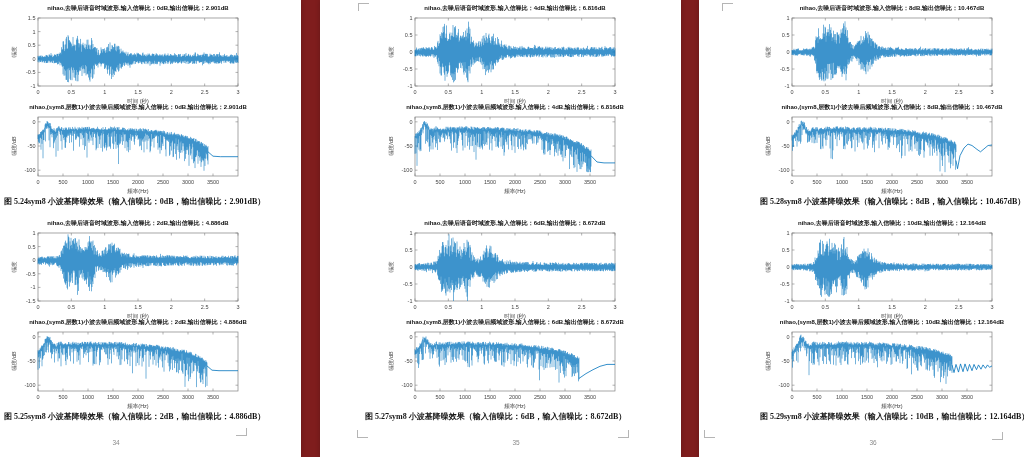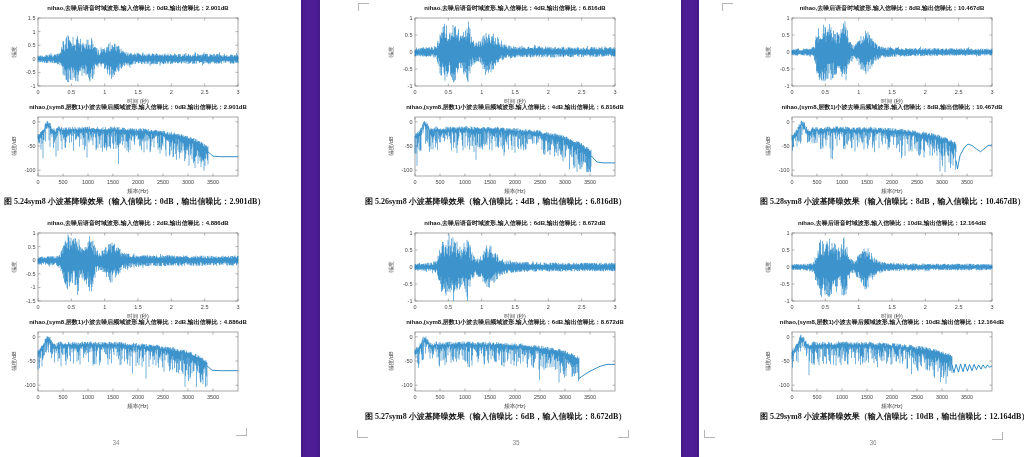--- a/index.html
+++ b/index.html
@@ -1,17 +1,17 @@
 <!DOCTYPE html>
 <html><head>
 <meta charset="utf-8">
 <style>
   html,body{margin:0;padding:0;background:#e7e7e7;}
   #canvas{position:relative;width:1024px;height:457px;overflow:hidden;
-          background:#4c1d95;font-family:"Liberation Sans",sans-serif;}
+          background:#7f1d1d;font-family:"Liberation Sans",sans-serif;}
   .page{position:absolute;top:0;height:457px;background:#fff;
         box-shadow:0 0 5px rgba(0,0,0,.22);}
   .p0{left:-62px;width:363px;--pl:100px;--cl:66px;--nc:178px;}
   .p1{left:320px;width:361px;--pl:95px;--cl:45px;--nc:196px;}
   .p2{left:699px;width:361px;--pl:93px;--cl:61px;--nc:174px;}
   .chart{position:absolute;left:calc(var(--pl) - 30px);overflow:visible;}
   .s0t{top:0px}.s0f{top:99px}.s1t{top:215px}.s1f{top:314px}
   .ct{text-anchor:middle;font:bold 6px "Liberation Sans",sans-serif;fill:#111;white-space:pre;}
   .cl{text-anchor:middle;font:5.5px "Liberation Sans",sans-serif;fill:#3f3f3f;}
   .tk{text-anchor:middle;font:5.5px "Liberation Sans",sans-serif;fill:#454545;}
@@ -201,20 +201,21 @@
         <text x="27.5" y="24.73606557377049" class="tky">0</text>
         <line x1="30" y1="47.01639344262295" x2="32.5" y2="47.01639344262295" stroke="#808080" stroke-width="0.6"></line>
         <line x1="230" y1="47.01639344262295" x2="227.5" y2="47.01639344262295" stroke="#808080" stroke-width="0.6"></line>
         <text x="27.5" y="48.91639344262295" class="tky">-50</text>
         <line x1="30" y1="71.19672131147541" x2="32.5" y2="71.19672131147541" stroke="#808080" stroke-width="0.6"></line>
         <line x1="230" y1="71.19672131147541" x2="227.5" y2="71.19672131147541" stroke="#808080" stroke-width="0.6"></line>
         <text x="27.5" y="73.09672131147542" class="tky">-100</text>
         <path d="M30.0 36.30V55.72M30.5 37.38V43.34M31.0 35.93V39.82M31.5 36.19V54.28M32.0 34.42V42.44M32.5 34.67V44.29M33.0 33.36V37.25M33.5 31.55V37.15M34.0 32.29V52.30M34.5 31.72V45.74M35.0 31.42V44.54M35.5 30.10V41.93M36.0 29.21V33.16M36.5 29.21V41.16M37.0 25.20V30.63M37.5 24.74V38.18M38.0 25.14V29.02M38.5 24.30V38.44M39.0 22.30V36.02M39.5 22.62V28.60M40.0 22.78V32.73M40.5 23.08V38.45M41.0 25.11V30.75M41.5 23.72V28.58M42.0 22.93V30.42M42.5 26.04V38.62M43.0 26.05V37.82M43.5 26.75V44.44M44.0 29.99V39.65M44.5 28.07V40.20M45.0 29.69V33.56M45.5 30.30V35.01M46.0 29.58V38.00M46.5 29.79V48.51M47.0 30.02V33.89M47.5 31.41V35.28M48.0 32.68V39.42M48.5 32.48V37.08M49.0 29.19V33.64M49.5 31.29V35.22M50.0 28.97V47.45M50.5 28.42V39.34M51.0 27.82V44.36M51.5 30.45V44.31M52.0 28.53V35.05M52.5 27.66V31.58M53.0 30.24V52.33M53.5 27.76V38.62M54.0 29.30V33.69M54.5 29.58V40.34M55.0 31.08V41.17M55.5 30.19V34.13M56.0 30.64V34.80M56.5 29.77V33.73M57.0 30.06V40.57M57.5 29.18V46.96M58.0 29.73V51.10M58.5 30.62V38.97M59.0 30.72V43.22M59.5 30.42V45.35M60.0 29.97V34.74M60.5 28.03V32.44M61.0 28.28V32.37M61.5 30.15V41.70M62.0 30.76V34.63M62.5 30.21V47.32M63.0 28.80V33.08M63.5 30.87V35.09M64.0 30.44V38.40M64.5 28.51V34.66M65.0 27.76V33.88M65.5 29.80V49.65M66.0 29.70V37.26M66.5 28.52V35.12M67.0 29.39V33.26M67.5 30.31V34.54M68.0 28.06V36.85M68.5 30.28V34.85M69.0 29.18V47.73M69.5 31.08V38.14M70.0 28.74V38.36M70.5 31.02V46.21M71.0 28.88V41.46M71.5 30.07V36.47M72.0 29.73V50.65M72.5 28.99V33.53M73.0 29.06V33.99M73.5 30.90V34.96M74.0 27.99V32.85M74.5 27.88V32.34M75.0 29.07V35.22M75.5 29.87V43.80M76.0 30.24V38.22M76.5 27.86V39.83M77.0 28.13V34.34M77.5 28.00V37.83M78.0 29.96V41.30M78.5 29.56V36.06M79.0 28.38V32.70M79.5 27.95V38.92M80.0 28.26V32.13M80.5 30.29V48.11M81.0 29.63V38.49M81.5 28.73V34.42M82.0 27.65V37.92M82.5 28.18V34.73M83.0 27.51V31.81M83.5 29.43V33.32M84.0 29.14V37.67M84.5 30.33V34.21M85.0 30.47V51.58M85.5 28.60V49.61M86.0 29.56V37.09M86.5 28.70V50.09M87.0 30.48V36.96M87.5 27.96V32.45M88.0 28.87V50.21M88.5 30.33V42.50M89.0 28.95V37.78M89.5 30.89V35.86M90.0 29.10V33.92M90.5 27.99V32.64M91.0 30.23V34.10M91.5 30.02V51.26M92.0 28.26V46.09M92.5 30.85V48.33M93.0 30.04V35.64M93.5 30.68V35.05M94.0 28.02V36.11M94.5 29.08V32.94M95.0 28.58V33.45M95.5 30.42V34.52M96.0 28.41V35.21M96.5 29.04V38.28M97.0 28.17V32.69M97.5 29.09V40.32M98.0 28.49V34.35M98.5 30.18V40.32M99.0 29.00V33.84M99.5 30.31V44.28M100.0 29.79V50.81M100.5 30.50V34.40M101.0 27.88V31.90M101.5 27.90V45.11M102.0 30.01V39.69M102.5 28.40V35.92M103.0 30.05V33.94M103.5 28.44V49.38M104.0 28.88V32.77M104.5 29.95V34.78M105.0 29.05V33.94M105.5 30.42V37.86M106.0 29.40V40.86M106.5 28.20V33.63M107.0 28.08V32.87M107.5 30.38V35.13M108.0 27.89V32.61M108.5 30.83V34.76M109.0 29.18V42.39M109.5 29.85V38.25M110.0 28.15V32.16M110.5 29.74V45.26M111.0 29.09V37.90M111.5 28.25V41.64M112.0 27.96V51.09M112.5 29.16V34.03M113.0 30.69V50.71M113.5 28.09V36.02M114.0 28.57V45.38M114.5 30.03V36.44M115.0 29.73V34.42M115.5 29.58V34.64M116.0 28.98V32.89M116.5 30.70V47.36M117.0 30.85V34.88M117.5 28.57V35.37M118.0 30.07V35.22M118.5 31.11V45.19M119.0 31.61V38.78M119.5 29.82V50.16M120.0 31.64V45.78M120.5 30.72V34.68M121.0 31.21V41.43M121.5 30.06V38.12M122.0 31.46V52.06M122.5 30.74V35.92M123.0 31.13V42.67M123.5 30.48V37.58M124.0 31.97V36.16M124.5 30.07V59.31M125.0 31.40V37.23M125.5 28.99V32.87M126.0 29.99V38.55M126.5 32.06V36.73M127.0 29.57V33.56M127.5 29.76V38.46M128.0 31.68V52.16M128.5 29.00V32.87M129.0 32.21V37.86M129.5 31.54V48.93M130.0 31.55V36.11M130.5 30.50V34.97M131.0 30.57V51.24M131.5 31.24V44.28M132.0 32.14V42.23M132.5 32.56V36.63M133.0 29.81V37.29M133.5 31.26V35.13M134.0 30.31V52.52M134.5 29.61V44.10M135.0 31.11V42.80M135.5 30.33V47.57M136.0 30.19V34.81M136.5 30.99V34.90M137.0 29.95V41.00M137.5 32.90V37.75M138.0 32.14V64.70M138.5 30.07V37.68M139.0 32.31V37.07M139.5 31.60V35.74M140.0 32.28V36.65M140.5 32.79V37.05M141.0 31.07V52.83M141.5 30.67V37.60M142.0 30.62V41.36M142.5 31.27V45.48M143.0 31.12V36.41M143.5 31.05V38.18M144.0 31.79V37.02M144.5 32.90V42.38M145.0 31.38V50.57M145.5 31.94V42.16M146.0 31.77V40.29M146.5 32.13V45.92M147.0 31.76V38.46M147.5 31.91V36.04M148.0 33.16V51.56M148.5 30.86V40.21M149.0 30.93V34.98M149.5 31.64V35.68M150.0 30.94V48.93M150.5 31.94V53.62M151.0 33.36V42.28M151.5 31.79V43.56M152.0 32.92V45.62M152.5 34.45V40.50M153.0 34.44V42.38M153.5 32.41V37.40M154.0 33.46V47.33M154.5 33.11V53.40M155.0 32.53V40.15M155.5 34.48V39.06M156.0 35.12V57.67M156.5 33.59V39.57M157.0 33.84V46.21M157.5 32.59V37.17M158.0 33.46V41.08M158.5 35.43V41.33M159.0 33.00V40.25M159.5 32.90V38.75M160.0 34.25V48.84M160.5 33.07V40.39M161.0 34.17V52.30M161.5 33.76V57.40M162.0 35.04V46.29M162.5 33.26V55.53M163.0 35.57V49.27M163.5 34.48V45.29M164.0 36.22V42.78M164.5 33.54V55.96M165.0 36.37V41.93M165.5 33.34V45.88M166.0 34.90V46.22M166.5 34.68V54.13M167.0 35.80V49.08M167.5 37.03V46.95M168.0 34.76V44.79M168.5 36.87V58.37M169.0 36.65V58.06M169.5 35.13V49.32M170.0 35.71V44.42M170.5 37.23V59.32M171.0 37.42V46.63M171.5 37.63V55.94M172.0 36.44V45.43M172.5 36.11V47.34M173.0 36.54V46.39M173.5 37.49V56.55M174.0 35.56V39.55M174.5 37.00V58.34M175.0 36.00V59.82M175.5 36.38V46.14M176.0 35.62V49.30M176.5 36.35V49.97M177.0 38.07V72.92M177.5 39.02V62.21M178.0 37.92V56.37M178.5 36.28V55.96M179.0 37.83V43.55M179.5 39.13V49.64M180.0 38.89V60.58M180.5 39.25V67.18M181.0 37.87V43.89M181.5 38.49V52.44M182.0 39.10V64.92M182.5 37.87V62.88M183.0 39.41V48.73M183.5 38.34V48.74M184.0 40.38V59.32M184.5 41.44V46.57M185.0 40.71V48.11M185.5 41.46V57.31M186.0 41.62V56.95M186.5 41.49V49.01M187.0 41.92V50.91M187.5 39.82V49.02M188.0 40.00V51.77M188.5 43.03V73.13M189.0 43.13V54.75M189.5 43.34V57.41M190.0 41.27V47.12M190.5 42.15V51.83M191.0 42.66V58.93M191.5 44.01V58.90M192.0 42.50V64.52M192.5 44.11V68.48M193.0 44.73V68.08M193.5 43.97V60.80M194.0 43.50V58.69M194.5 44.26V65.67M195.0 46.42V70.03M195.5 45.41V55.03M196.0 46.90V59.42M196.5 47.09V53.46M197.0 46.02V54.82M197.5 48.16V73.13M198.0 46.48V51.83M198.5 47.85V62.49M199.0 48.48V71.90" stroke="#0072BD" stroke-width="0.55" fill="none"></path>
         <polyline points="199.0,51.9 204.0,56.2 211.0,56.7 230.0,56.7" stroke="#0072BD" stroke-width="0.8" fill="none" stroke-linejoin="round"></polyline>
       </svg>
+    <div class="caption cap1">图 5.25sym8 小波基降噪效果（输入信噪比：2dB，输出信噪比：4.886dB）</div>
     <div class="pagenum">34</div>
   </div>
 
   <div class="page p1">
     <svg class="chart s0t" width="260" height="104">
       <text class="ct" x="130" y="10">nihao,去噪后语音时域波形,输入信噪比：4dB,输出信噪比：6.816dB</text>
       <text class="cl" x="130" y="103">时间 (秒)</text>
       <text class="cl" x="8" y="52" transform="rotate(-90 8 52)">幅度</text>
     <rect x="30" y="18" width="200" height="68" fill="none" stroke="#808080" stroke-width="0.7"></rect>
         <line x1="30" y1="86" x2="30" y2="83.5" stroke="#808080" stroke-width="0.6"></line>
@@ -289,21 +290,20 @@
         <text x="27.5" y="24.73606557377049" class="tky">0</text>
         <line x1="30" y1="47.01639344262295" x2="32.5" y2="47.01639344262295" stroke="#808080" stroke-width="0.6"></line>
         <line x1="230" y1="47.01639344262295" x2="227.5" y2="47.01639344262295" stroke="#808080" stroke-width="0.6"></line>
         <text x="27.5" y="48.91639344262295" class="tky">-50</text>
         <line x1="30" y1="71.19672131147541" x2="32.5" y2="71.19672131147541" stroke="#808080" stroke-width="0.6"></line>
         <line x1="230" y1="71.19672131147541" x2="227.5" y2="71.19672131147541" stroke="#808080" stroke-width="0.6"></line>
         <text x="27.5" y="73.09672131147542" class="tky">-100</text>
         <path d="M30.0 37.15V54.81M30.5 34.66V38.79M31.0 36.94V54.37M31.5 34.36V39.42M32.0 34.70V66.83M32.5 33.26V48.34M33.0 34.91V39.42M33.5 33.96V44.14M34.0 31.94V50.72M34.5 33.10V37.02M35.0 30.97V52.24M35.5 29.27V50.39M36.0 30.71V51.83M36.5 28.82V36.11M37.0 28.25V32.56M37.5 25.10V29.55M38.0 26.44V34.36M38.5 23.22V30.58M39.0 22.55V26.47M39.5 22.04V26.22M40.0 23.52V28.03M40.5 24.78V44.72M41.0 22.95V30.30M41.5 25.44V41.94M42.0 25.07V28.96M42.5 24.39V43.24M43.0 28.31V40.42M43.5 26.68V30.55M44.0 28.29V47.60M44.5 30.52V52.75M45.0 30.70V46.89M45.5 30.38V35.92M46.0 29.20V50.46M46.5 30.25V36.89M47.0 29.64V38.92M47.5 30.11V43.55M48.0 32.42V50.42M48.5 30.43V38.01M49.0 29.10V40.54M49.5 30.20V36.78M50.0 28.44V33.53M50.5 30.66V48.27M51.0 27.09V42.00M51.5 30.43V44.34M52.0 28.13V32.54M52.5 28.94V50.98M53.0 29.58V33.46M53.5 30.17V39.82M54.0 30.40V35.73M54.5 30.25V43.23M55.0 29.98V37.09M55.5 29.54V43.30M56.0 31.76V38.10M56.5 30.79V36.19M57.0 30.49V34.87M57.5 29.82V33.79M58.0 30.92V39.09M58.5 29.65V38.40M59.0 30.07V34.12M59.5 31.11V42.60M60.0 29.64V40.20M60.5 30.27V34.63M61.0 27.74V35.58M61.5 30.73V36.77M62.0 27.92V35.77M62.5 29.25V40.20M63.0 27.78V32.27M63.5 29.57V33.44M64.0 28.77V37.54M64.5 30.83V37.10M65.0 28.30V40.20M65.5 27.74V44.36M66.0 29.06V33.95M66.5 30.43V51.62M67.0 28.10V31.98M67.5 28.91V33.27M68.0 28.16V35.34M68.5 28.53V48.80M69.0 28.38V43.79M69.5 28.41V43.02M70.0 29.96V33.91M70.5 28.68V33.46M71.0 31.10V49.23M71.5 29.62V34.63M72.0 28.26V53.97M72.5 28.59V46.00M73.0 28.96V42.04M73.5 28.22V39.44M74.0 30.58V37.16M74.5 27.48V31.46M75.0 29.15V33.39M75.5 29.67V33.57M76.0 27.69V33.03M76.5 29.39V35.52M77.0 27.44V41.03M77.5 28.23V46.52M78.0 30.35V51.52M78.5 28.81V33.71M79.0 28.56V33.66M79.5 28.34V33.88M80.0 28.35V48.63M80.5 27.37V32.81M81.0 29.04V36.99M81.5 27.37V31.64M82.0 27.61V33.97M82.5 30.47V46.85M83.0 28.35V32.91M83.5 29.07V38.70M84.0 29.82V43.20M84.5 29.06V50.66M85.0 29.94V33.81M85.5 30.31V38.14M86.0 27.46V47.11M86.5 27.89V36.08M87.0 29.28V34.77M87.5 30.14V46.90M88.0 27.85V42.17M88.5 30.51V35.35M89.0 30.87V53.06M89.5 27.95V37.92M90.0 28.87V36.71M90.5 28.52V45.98M91.0 28.90V60.69M91.5 29.53V34.49M92.0 28.52V46.54M92.5 28.08V43.54M93.0 29.09V48.12M93.5 29.50V35.10M94.0 28.68V34.36M94.5 29.89V47.99M95.0 29.90V49.64M95.5 29.66V35.01M96.0 29.93V47.56M96.5 29.00V46.44M97.0 29.19V48.70M97.5 28.25V50.47M98.0 30.98V41.59M98.5 28.29V45.03M99.0 28.16V32.04M99.5 28.59V46.81M100.0 28.79V32.70M100.5 29.96V45.27M101.0 30.77V34.68M101.5 28.99V43.32M102.0 30.42V45.91M102.5 28.01V33.61M103.0 28.64V39.39M103.5 28.03V32.21M104.0 29.66V34.48M104.5 29.44V50.72M105.0 28.19V33.21M105.5 29.15V36.76M106.0 30.01V44.20M106.5 29.05V35.08M107.0 30.42V51.48M107.5 29.74V39.93M108.0 29.33V35.43M108.5 29.70V37.17M109.0 29.53V37.08M109.5 29.61V37.80M110.0 28.57V42.12M110.5 28.38V34.62M111.0 30.38V47.87M111.5 28.75V38.49M112.0 29.49V33.40M112.5 28.03V47.04M113.0 28.39V48.06M113.5 28.70V48.89M114.0 30.71V42.74M114.5 30.99V35.48M115.0 29.43V36.62M115.5 29.54V38.64M116.0 29.49V47.50M116.5 28.88V32.75M117.0 28.91V38.09M117.5 28.59V50.00M118.0 29.88V36.03M118.5 28.87V46.34M119.0 28.89V56.71M119.5 31.65V53.22M120.0 30.03V34.14M120.5 31.34V40.53M121.0 31.51V43.13M121.5 29.23V42.48M122.0 31.78V45.71M122.5 29.22V36.85M123.0 31.20V38.69M123.5 29.49V50.43M124.0 30.41V36.67M124.5 29.99V35.78M125.0 29.16V33.59M125.5 30.82V35.31M126.0 30.50V42.02M126.5 30.62V46.32M127.0 31.92V51.11M127.5 30.49V36.43M128.0 30.49V34.37M128.5 29.26V37.58M129.0 31.58V47.41M129.5 29.10V35.66M130.0 31.93V53.83M130.5 30.01V37.32M131.0 32.24V37.37M131.5 30.09V37.60M132.0 29.49V35.56M132.5 31.81V47.96M133.0 29.25V33.13M133.5 32.29V50.07M134.0 31.89V39.49M134.5 31.23V40.14M135.0 30.02V33.92M135.5 30.58V47.62M136.0 31.12V50.21M136.5 32.74V36.85M137.0 31.29V46.29M137.5 30.76V45.15M138.0 31.96V35.87M138.5 32.79V51.38M139.0 30.71V48.29M139.5 31.93V35.90M140.0 33.17V38.84M140.5 30.49V50.24M141.0 30.29V50.47M141.5 32.04V43.85M142.0 32.21V37.35M142.5 32.91V45.07M143.0 31.19V35.06M143.5 31.72V40.41M144.0 30.64V35.18M144.5 31.12V40.15M145.0 30.54V34.41M145.5 31.84V40.22M146.0 31.65V36.12M146.5 32.24V39.55M147.0 32.94V41.52M147.5 32.23V44.63M148.0 33.70V37.57M148.5 32.66V36.56M149.0 31.45V44.49M149.5 31.63V36.97M150.0 33.40V37.38M150.5 32.61V37.18M151.0 33.38V37.54M151.5 31.40V45.65M152.0 31.42V43.89M152.5 31.44V37.11M153.0 31.82V43.47M153.5 33.58V38.93M154.0 31.44V40.41M154.5 32.13V36.86M155.0 31.63V36.86M155.5 32.83V39.49M156.0 32.67V38.41M156.5 34.24V40.94M157.0 33.61V50.84M157.5 35.25V39.99M158.0 34.60V42.30M158.5 34.79V54.19M159.0 34.83V55.66M159.5 34.16V50.38M160.0 34.04V55.29M160.5 34.04V41.11M161.0 35.40V42.37M161.5 33.23V41.90M162.0 33.19V37.68M162.5 34.65V52.70M163.0 36.21V44.07M163.5 33.77V51.80M164.0 34.37V43.02M164.5 36.10V50.87M165.0 34.93V55.96M165.5 36.36V51.11M166.0 34.01V40.18M166.5 35.70V45.55M167.0 36.09V44.90M167.5 35.06V40.24M168.0 34.77V41.91M168.5 36.45V47.06M169.0 37.36V43.98M169.5 34.40V57.33M170.0 35.69V52.78M170.5 34.52V50.22M171.0 36.62V44.77M171.5 35.30V53.79M172.0 36.18V42.59M172.5 35.46V44.80M173.0 36.40V56.71M173.5 36.99V42.38M174.0 35.73V51.78M174.5 37.91V49.74M175.0 35.53V45.65M175.5 36.73V55.59M176.0 37.39V51.40M176.5 36.39V55.48M177.0 36.15V58.10M177.5 38.92V51.97M178.0 37.51V62.33M178.5 36.66V41.15M179.0 39.27V46.50M179.5 37.88V45.83M180.0 37.98V58.87M180.5 39.89V57.04M181.0 37.81V45.25M181.5 37.64V51.03M182.0 37.85V46.12M182.5 39.90V46.56M183.0 39.30V49.31M183.5 39.87V49.96M184.0 40.88V49.30M184.5 41.48V70.07M185.0 40.40V50.26M185.5 40.16V55.61M186.0 41.24V51.83M186.5 41.07V57.72M187.0 42.12V48.02M187.5 41.91V47.19M188.0 41.52V58.15M188.5 43.33V66.01M189.0 43.10V69.13M189.5 43.15V52.88M190.0 43.10V68.17M190.5 43.16V50.92M191.0 44.44V55.45M191.5 42.12V55.45M192.0 43.76V72.89M192.5 42.40V49.53M193.0 43.20V60.04M193.5 42.81V65.02M194.0 43.08V62.46M194.5 43.68V66.26M195.0 45.39V70.07M195.5 45.56V53.98M196.0 44.17V70.15M196.5 44.30V62.39M197.0 46.51V67.97M197.5 47.21V53.51M198.0 45.85V65.27M198.5 45.97V62.30M199.0 48.67V63.20M199.5 47.12V54.96M200.0 49.58V63.29M200.5 49.88V63.85M201.0 48.48V57.33M201.5 47.95V72.66M202.0 48.64V67.19M202.5 49.94V73.13M203.0 48.33V69.59M203.5 50.12V73.13M204.0 50.57V59.43M204.5 51.66V70.68M205.0 51.72V73.13M205.5 52.13V73.13M206.0 50.54V67.58" stroke="#0072BD" stroke-width="0.55" fill="none"></path>
         <polyline points="206.0,56.7 212.0,63.0 219.0,63.9 230.0,63.9" stroke="#0072BD" stroke-width="0.8" fill="none" stroke-linejoin="round"></polyline>
       </svg>
-    <div class="caption cap0">图 5.26sym8 小波基降噪效果（输入信噪比：4dB，输出信噪比：6.816dB）</div>
 
     <svg class="chart s1t" width="260" height="104">
       <text class="ct" x="130" y="10">nihao,去噪后语音时域波形,输入信噪比：6dB,输出信噪比：8.672dB</text>
       <text class="cl" x="130" y="103">时间 (秒)</text>
       <text class="cl" x="8" y="52" transform="rotate(-90 8 52)">幅度</text>
     <rect x="30" y="18" width="200" height="68" fill="none" stroke="#808080" stroke-width="0.7"></rect>
         <line x1="30" y1="86" x2="30" y2="83.5" stroke="#808080" stroke-width="0.6"></line>
         <line x1="30" y1="18" x2="30" y2="20.5" stroke="#808080" stroke-width="0.6"></line>
         <text x="30" y="94" class="tk">0</text>
         <line x1="63.33333333333333" y1="86" x2="63.33333333333333" y2="83.5" stroke="#808080" stroke-width="0.6"></line>

